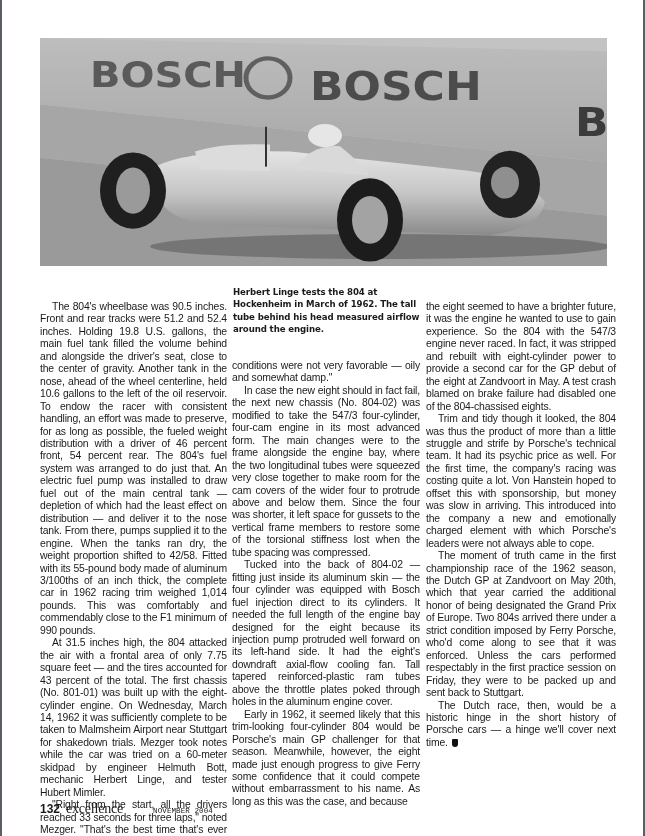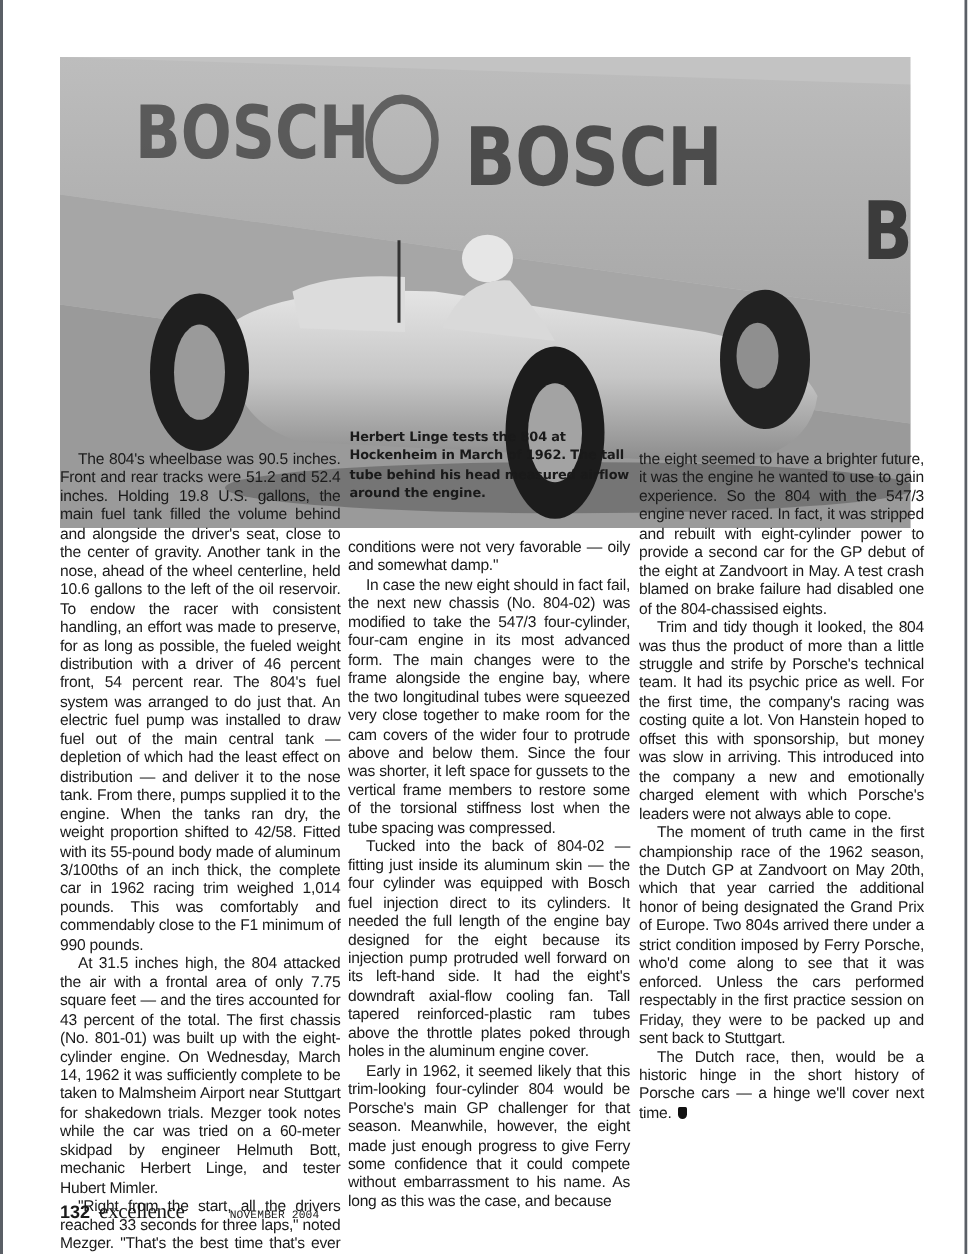--- a/index.html
+++ b/index.html
@@ -4,21 +4,21 @@
 <style>
   html, body { margin: 0; padding: 0; }
   body {
     width: 645px; height: 836px; background: #ffffff; position: relative; overflow: hidden;
     font-family: "Liberation Sans", sans-serif; color: #1a1a1a;
   }
   .edge-left { position: absolute; left: 0; top: 0; width: 2px; height: 836px; background: #5a5f66; }
   .edge-right { position: absolute; right: 0; top: 0; width: 2px; height: 836px; background: #5a5f66; }
 
   .photo {
-    position: absolute; left: 40px; top: 38px; width: 567px; height: 314px; overflow: hidden;
+    position: absolute; left: 40px; top: 38px; width: 567px; height: 228px; overflow: hidden;
     background: linear-gradient(180deg, #c9c9c9 0%, #b5b5b5 45%, #a9a9a9 60%, #9c9c9c 100%);
   }
   .photo svg { width: 100%; height: 100%; display: block; }
 
   .col { position: absolute; font-size: 10.4px; line-height: 12.45px; text-align: justify; letter-spacing: -0.15px; }
   .col p { margin: 0; text-indent: 12px; }
   .col p.noindent { text-indent: 12px; }
   .col1 { left: 40px; top: 301px; width: 187px; }
   .col2 { left: 232px; top: 360px; width: 188px; }
   .col3 { left: 426px; top: 301px; width: 190px; }

